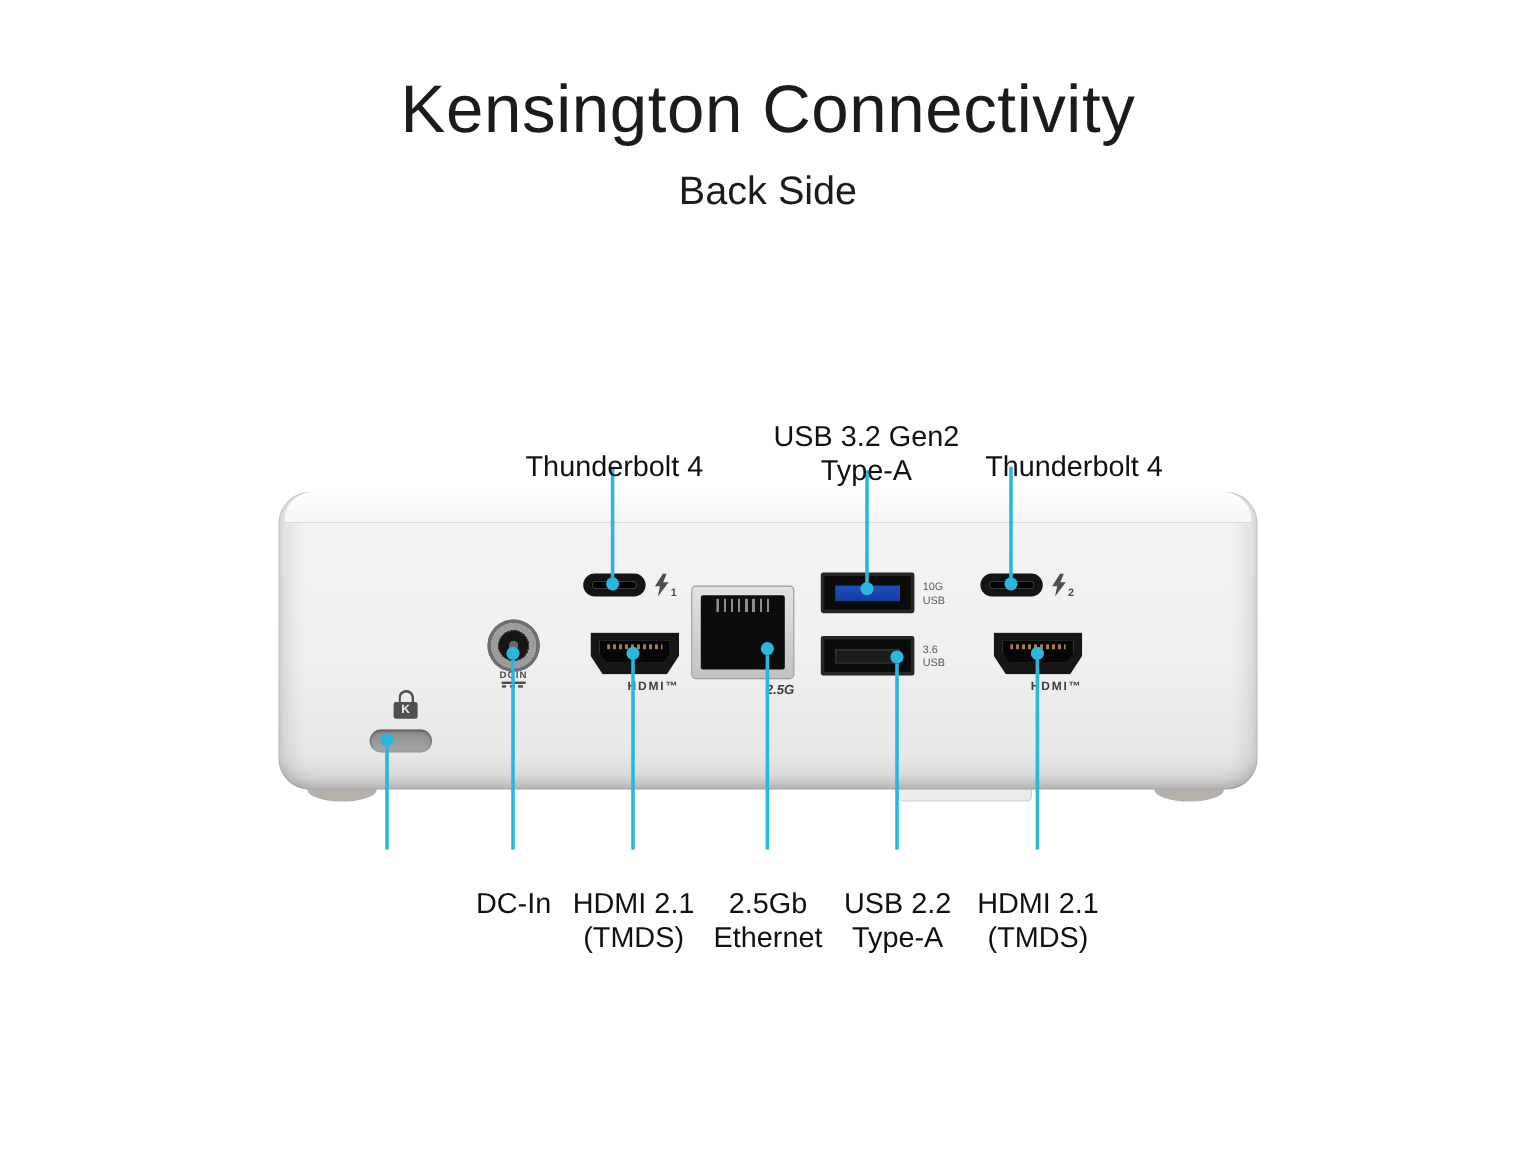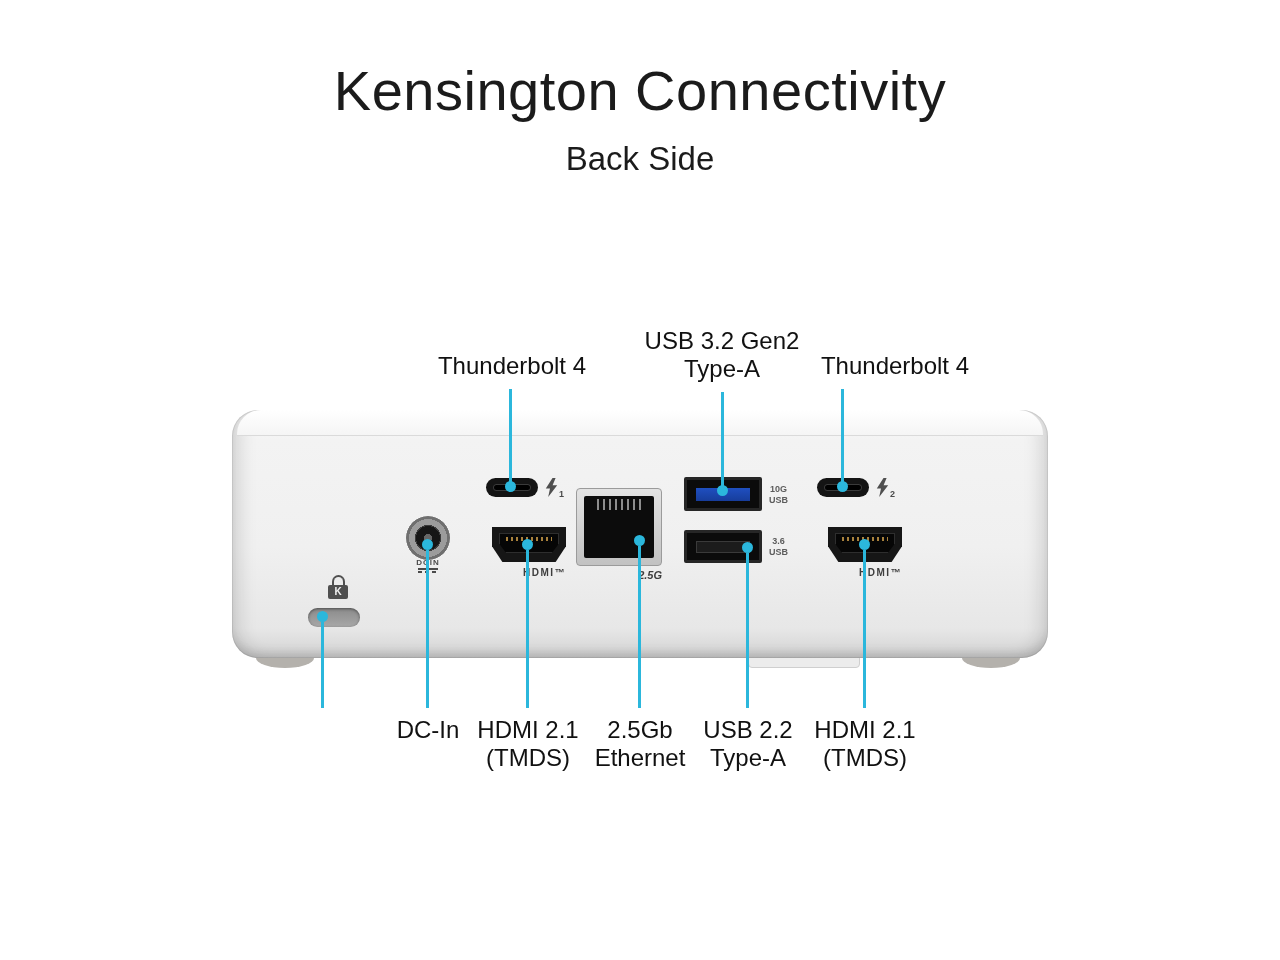--- a/index.html
+++ b/index.html
@@ -6,21 +6,21 @@
   html,body { background:#ffffff; }
   body { font-family:"Liberation Sans", sans-serif; }
   .stage { position:relative; width:1280px; height:960px; background:#fff; overflow:hidden; margin:0 auto; }
 
   .title { position:absolute; top:58px; left:0; width:100%; text-align:center;
            font-size:56px; color:#1b1b1b; letter-spacing:0.5px; z-index:5; }
   .subtitle { position:absolute; top:140px; left:0; width:100%; text-align:center;
               font-size:33px; color:#1b1b1b; z-index:5; }
 
   .callout { position:absolute; font-size:24px; line-height:28px; color:#111;
-             text-align:center; white-space:pre-line; z-index:5; }
+             text-align:center; white-space:pre-line; z-index:5;margin-top:24px; }
 
   .lead { position:absolute; width:3px; background:var(--accent,#2bb7dc); z-index:4; }
   .dot  { position:absolute; width:11px; height:11px; border-radius:50%;
           background:var(--accent,#2bb7dc); z-index:4; }
 
   
   .device { position:absolute; left:232px; top:410px; width:816px; height:248px;
     border-radius:26px; z-index:2;
     background:linear-gradient(180deg,#fbfbfb 0%,#f3f3f3 12%,#f0f0f0 55%,#e7e7e7 88%,#d2d2d2 100%);
     box-shadow: inset 0 0 0 1px rgba(0,0,0,0.07),
@@ -76,22 +76,22 @@
                background:#0c0c0c; border-radius:2px; }
   .eth-pins { position:absolute; left:13px; top:3px; width:44px; height:11px;
               background:repeating-linear-gradient(90deg,#8d8d8d 0 2px,#0c0c0c 2px 6px); }
 
   
   .usb { width:78px; height:34px; background:#0b0b0b; border:3px solid #262626; border-radius:2px; }
   .usb-tongue-blue { position:absolute; left:9px; top:8px; width:54px; height:13px;
         background:linear-gradient(180deg,var(--usb-blue,#1f4fc0),#173d9b); }
   .usb-tongue-black { position:absolute; left:9px; top:8px; width:54px; height:12px;
         background:#1c1c1c; box-shadow:inset 0 0 0 1px #3a3a3a; }
-  .usb-label { font-size:9px; font-weight:700; color:#5c5c5c; line-height:11px;
-               white-space:pre-line; text-align:center; }
+  .usb-label { font-size:9px; font-weight:400; color:#5c5c5c; line-height:11px;
+               white-space:pre-line; text-align:left; }
 
   
   .tbport { width:52px; height:19px; border-radius:9.5px; background:#141414; }
   .tb-slot { position:absolute; left:7px; top:6px; width:38px; height:7px; border-radius:3.5px;
              background:#000; box-shadow:inset 0 0 0 1px #3a3a3a; }
   .bolt-sub { position:absolute; z-index:3; font-size:9px; font-weight:700; color:#4a4a4a; }
 </style>
 </head>
 <body>
 

